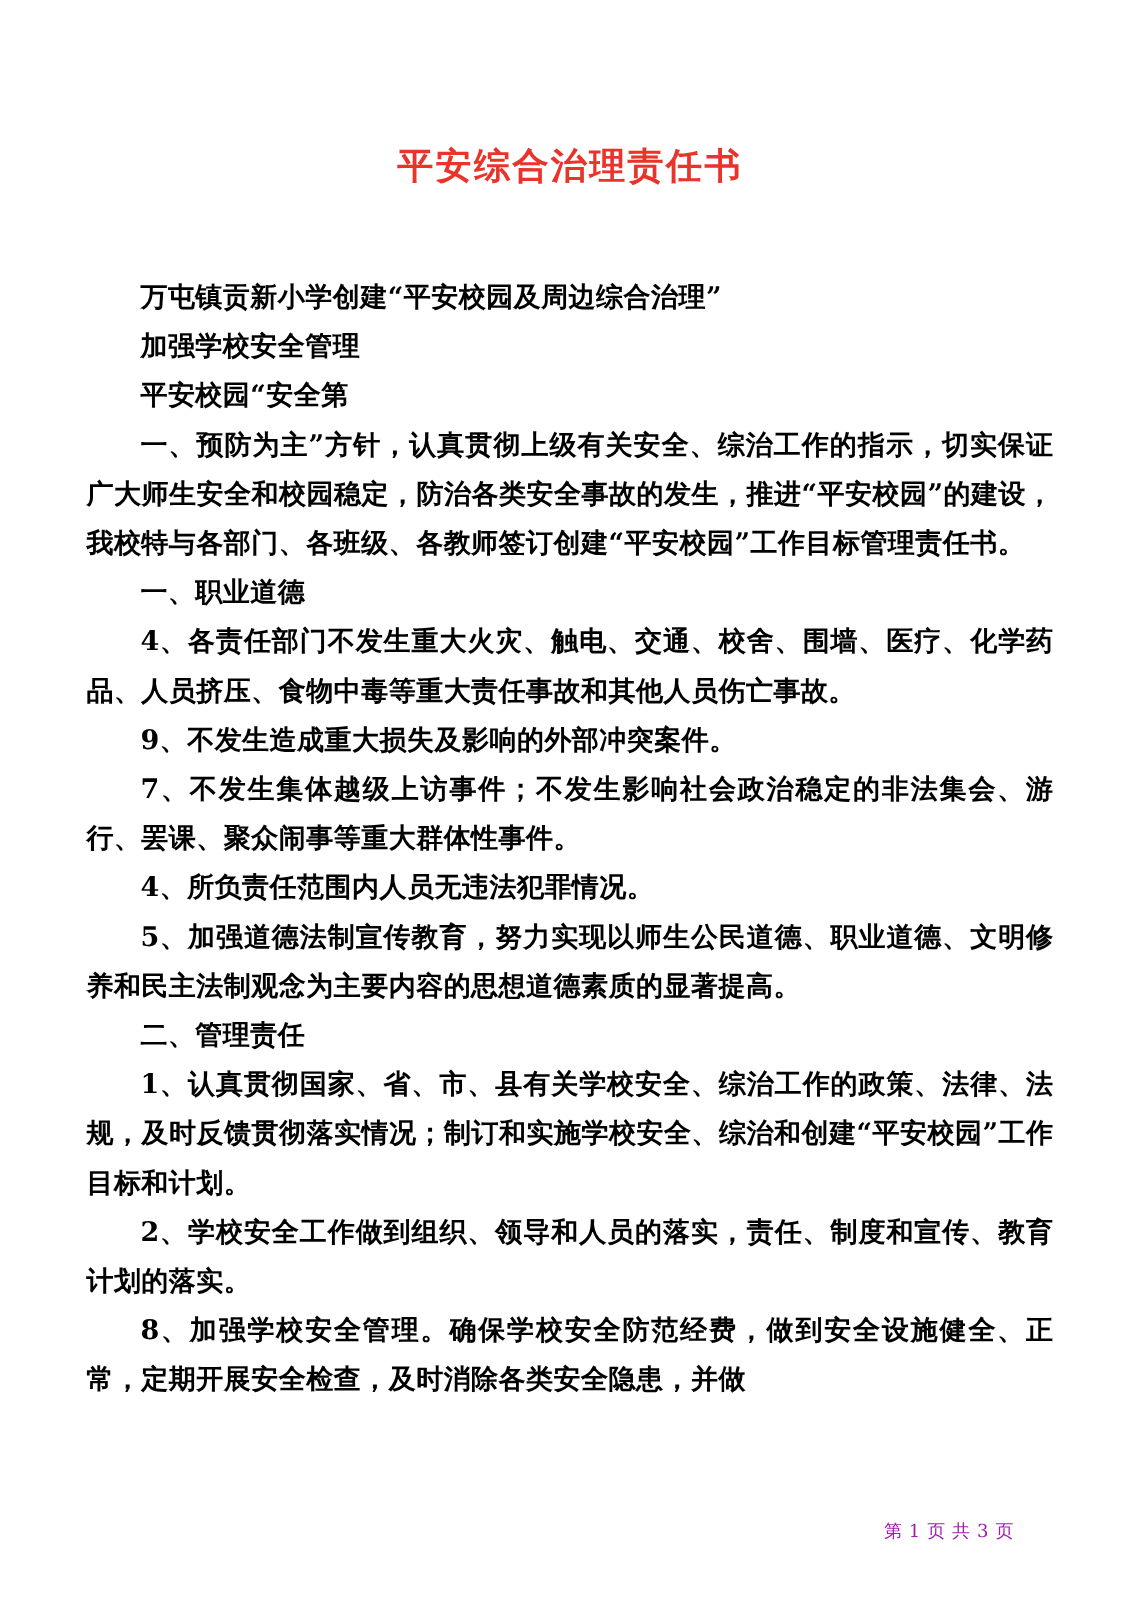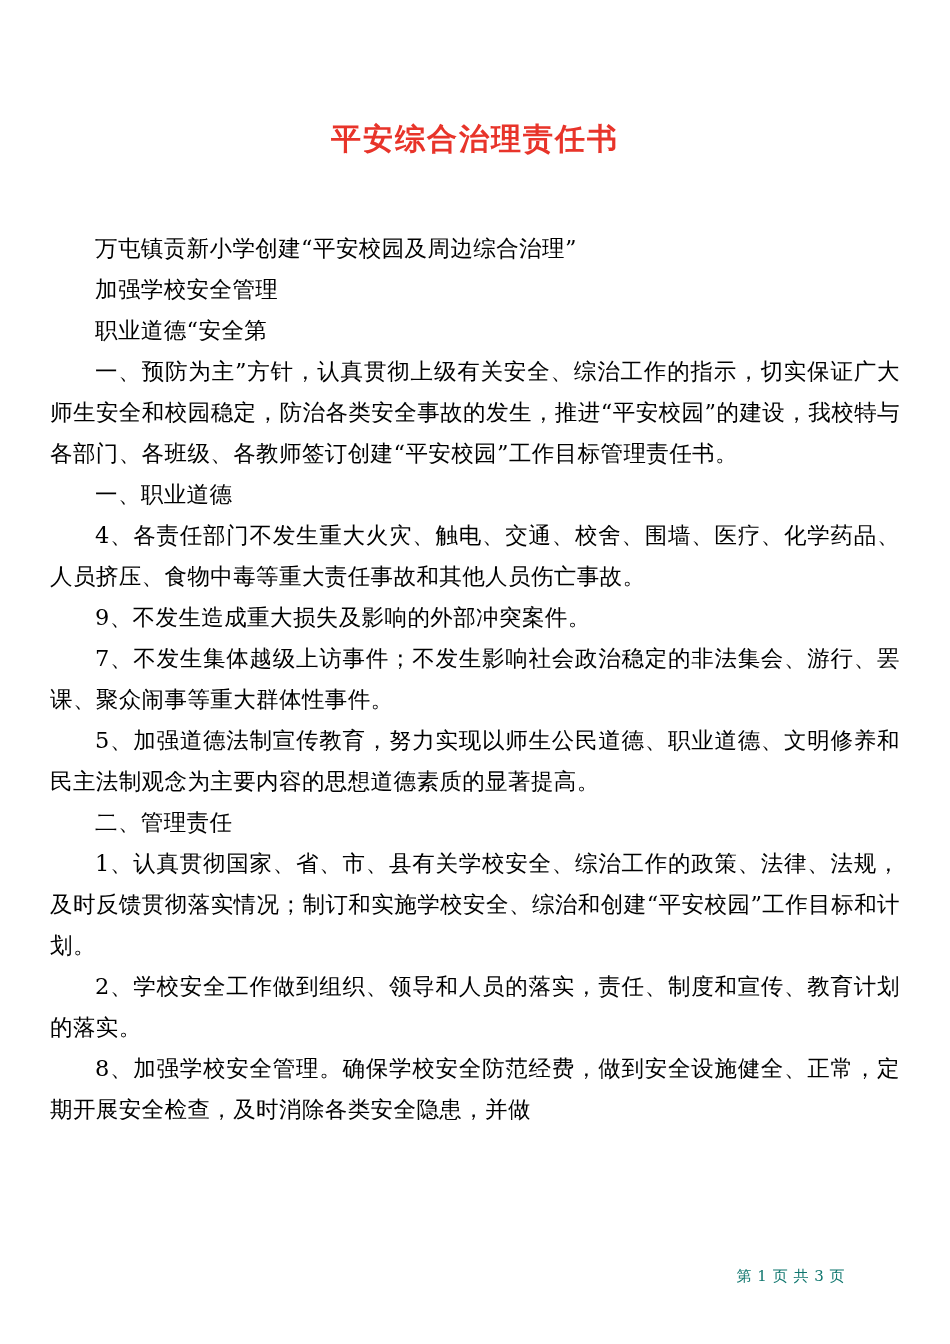--- a/index.html
+++ b/index.html
@@ -14,21 +14,21 @@
     font-family: "DejaVu Serif", "Liberation Serif", serif;
     color: #000000;
     overflow: hidden;
   }
   .page {
     position: absolute;
     left: 0; top: 0;
     width: 950px;
     height: 1344px;
     box-sizing: border-box;
-    padding: 0 50px;
+    padding: 0 72px;
   }
   .doc-title {
     text-align: center;
     color: #e8342a;
     font-size: 30px;
     font-weight: bold;
     letter-spacing: 2px;
     margin-top: 118px;
     margin-bottom: 0;
     line-height: 1.4;
@@ -41,47 +41,49 @@
     margin: 0;
     font-size: 22.5px;
     line-height: 41px;
     text-align: justify;
     text-justify: inter-ideograph;
     letter-spacing: 0.4px;
     font-family: "DejaVu Serif", "Liberation Serif", serif;
   }
   p.indent {
     text-indent: 45px;
+    font-weight: bold;
   }
   .footer {
     position: absolute;
     right: 105px;
     bottom: 58px;
     font-size: 15px;
-    color: #0f766e;
+    color: #a21caf;
     letter-spacing: 0.5px;
     font-family: "DejaVu Serif", "Liberation Serif", serif;
   }
 </style>
 </head>
 <body>
 
 <div class="page">
 
   <h1 class="doc-title">平安综合治理责任书</h1>
 
   <div class="body-block">
     <p class="para indent">万屯镇贡新小学创建“平安校园及周边综合治理”</p>
     <p class="para indent">加强学校安全管理</p>
-    <p class="para indent">职业道德“安全第</p>
+    <p class="para indent">平安校园“安全第</p>
     <p class="para indent">一、预防为主”方针，认真贯彻上级有关安全、综治工作的指示，切实保证广大师生安全和校园稳定，防治各类安全事故的发生，推进“平安校园”的建设，我校特与各部门、各班级、各教师签订创建“平安校园”工作目标管理责任书。</p>
     <p class="para indent">一、职业道德</p>
     <p class="para indent">4、各责任部门不发生重大火灾、触电、交通、校舍、围墙、医疗、化学药品、人员挤压、食物中毒等重大责任事故和其他人员伤亡事故。</p>
     <p class="para indent">9、不发生造成重大损失及影响的外部冲突案件。</p>
     <p class="para indent">7、不发生集体越级上访事件；不发生影响社会政治稳定的非法集会、游行、罢课、聚众闹事等重大群体性事件。</p>
+    <p class="para indent">4、所负责任范围内人员无违法犯罪情况。</p>
     <p class="para indent">5、加强道德法制宣传教育，努力实现以师生公民道德、职业道德、文明修养和民主法制观念为主要内容的思想道德素质的显著提高。</p>
     <p class="para indent">二、管理责任</p>
     <p class="para indent">1、认真贯彻国家、省、市、县有关学校安全、综治工作的政策、法律、法规，及时反馈贯彻落实情况；制订和实施学校安全、综治和创建“平安校园”工作目标和计划。</p>
     <p class="para indent">2、学校安全工作做到组织、领导和人员的落实，责任、制度和宣传、教育计划的落实。</p>
     <p class="para indent">8、加强学校安全管理。确保学校安全防范经费，做到安全设施健全、正常，定期开展安全检查，及时消除各类安全隐患，并做</p>
   </div>
 
   <div class="footer">第 1 页 共 3 页</div>
 </div>
 

